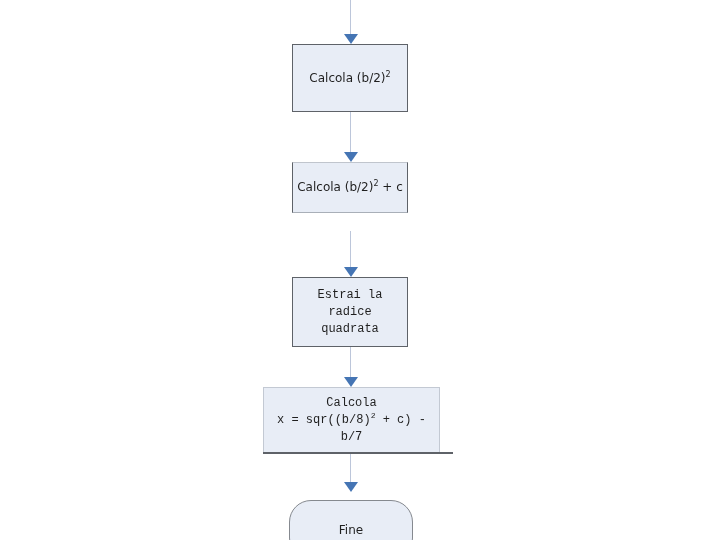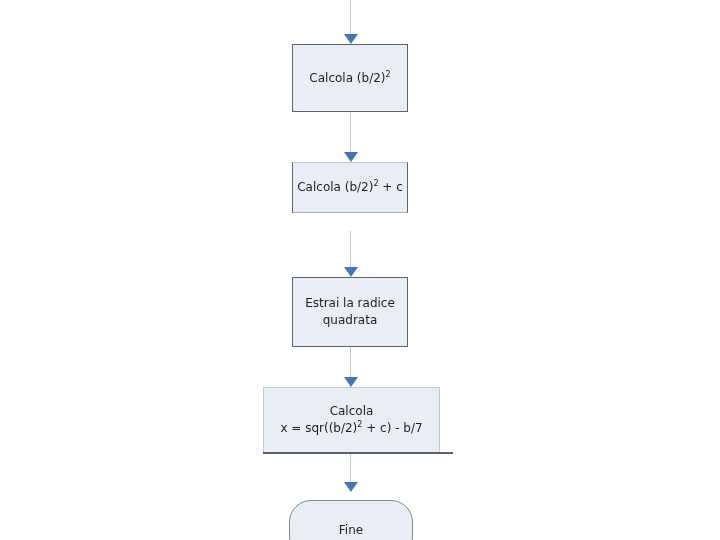--- a/index.html
+++ b/index.html
@@ -63,21 +63,21 @@
   .n4 { left: 263px; top: 387px; width: 177px; height: 66px;
         border: 1px solid #c3c9d3; justify-content: center; }
   .n4-underline {
     position: absolute;
     left: 263px; top: 452px;
     width: 190px; height: 2px;
     background: #5e6268;
   }
   .n5 { left: 289px; top: 492px; width: 124px; height: 60px;
         border: 1px solid #85898f; border-radius: 22px; margin-top: 8px; }
-  .label .line { display: block; }
+  .label .line { display: block; font-family: Liberation Mono, monospace; }
   .label sup {
     font-size: 8px;
     line-height: 0;
     vertical-align: super;
   }
 </style>
 </head>
 <body>
 
 <div class="canvas">
@@ -105,21 +105,21 @@
         <span class="line">quadrata</span>
       </div>
   </div>
 
   <div class="connector c4"></div>
   <div class="arrowhead a4"></div>
 
   <div class="node process n4">
     <div class="label">
         <span class="line">Calcola</span>
-        <span class="line"><span>x = sqr((b/2)</span><sup>2</sup><span> + c) - b/7</span></span>
+        <span class="line"><span>x = sqr((b/8)</span><sup>2</sup><span> + c) - b/7</span></span>
       </div>
   </div>
   <div class="n4-underline"></div>
 
   <div class="connector c5"></div>
   <div class="arrowhead a5"></div>
 
   <div class="node n5">
     <div class="label"><span>Fine</span></div>
   </div>

